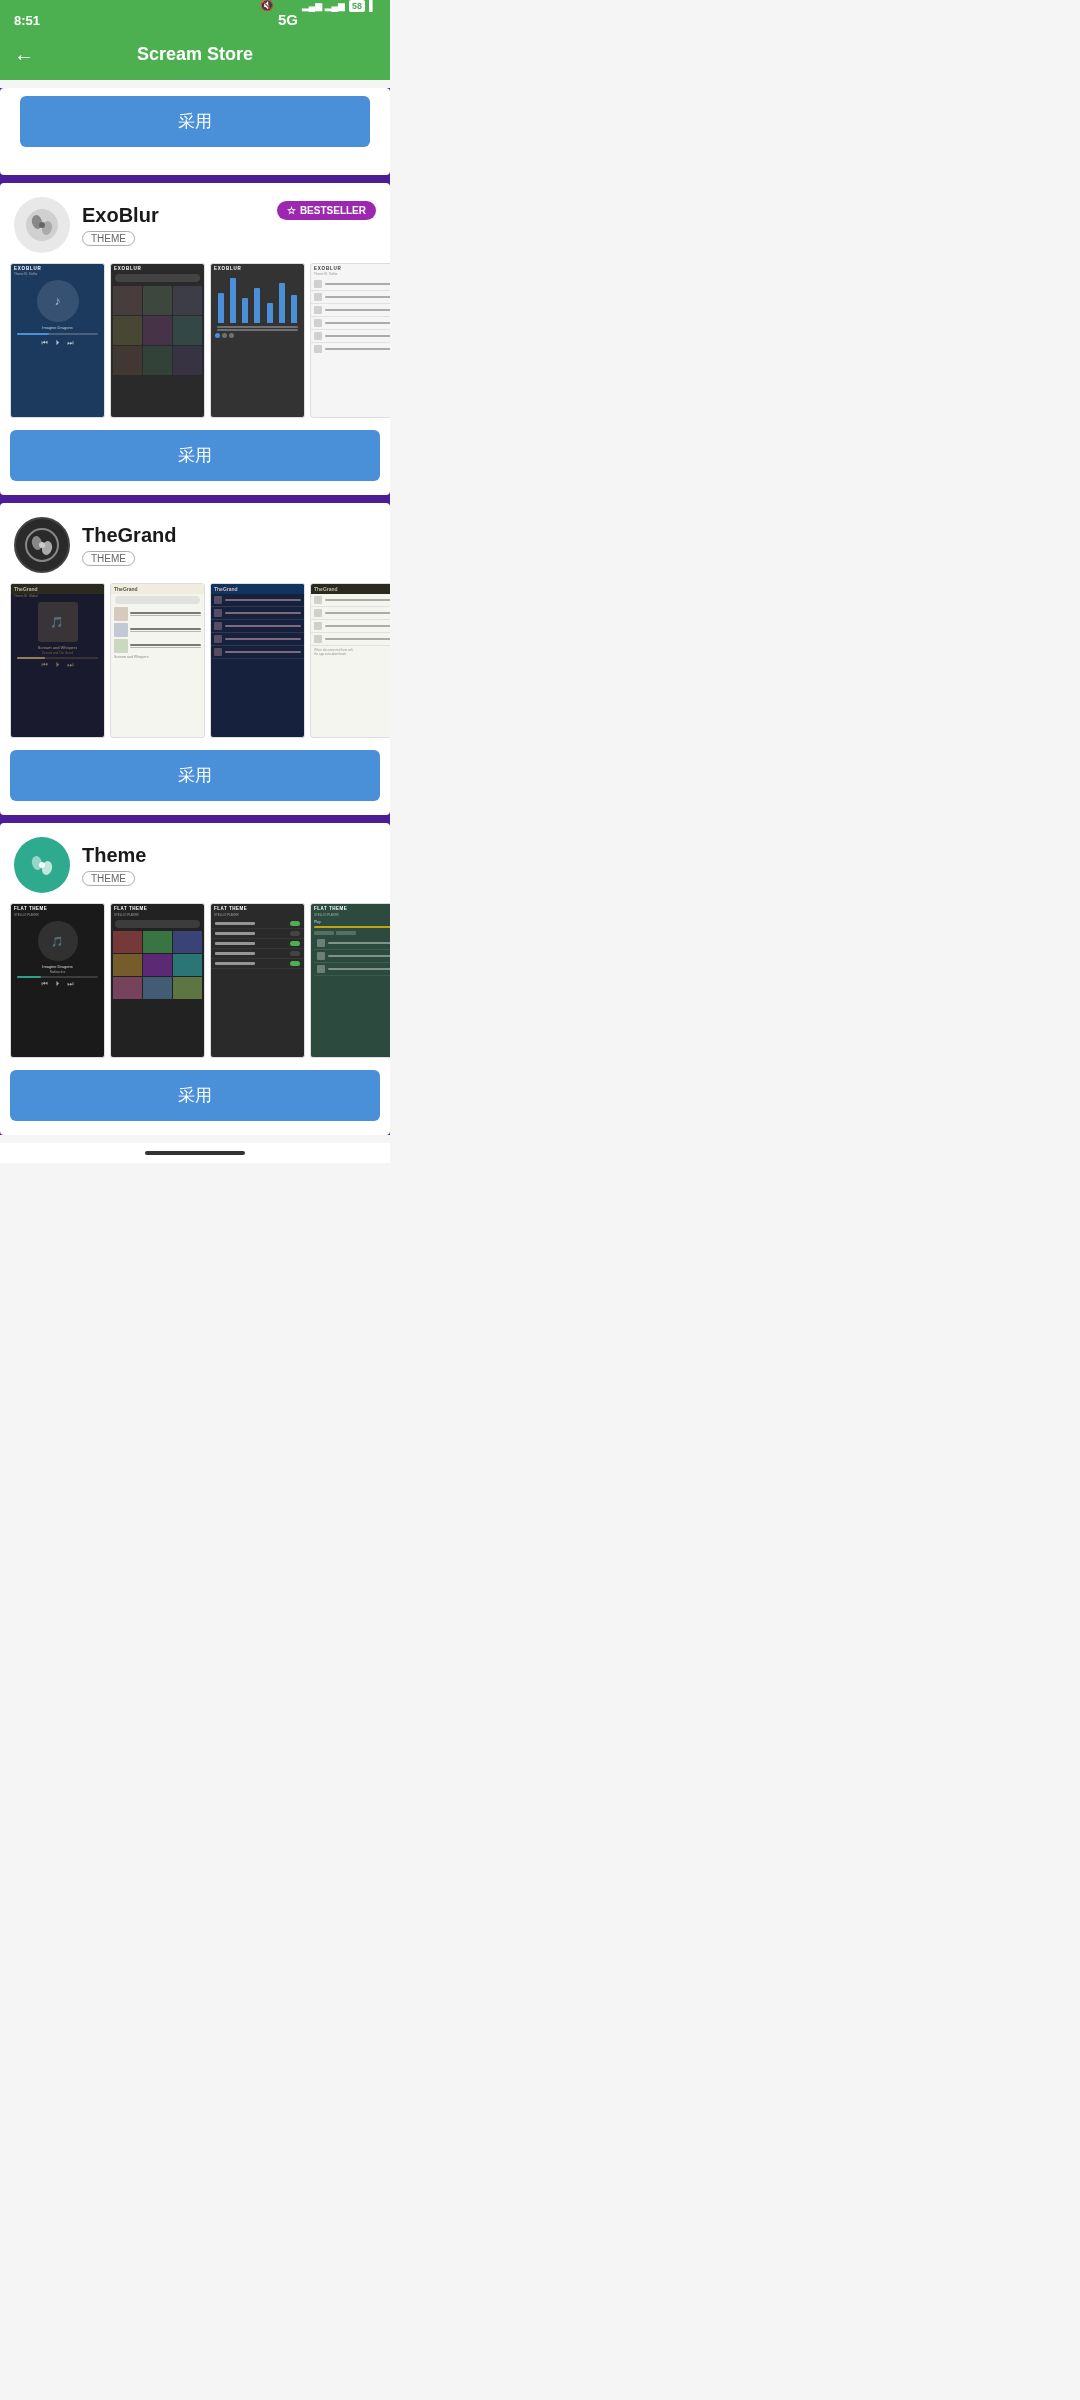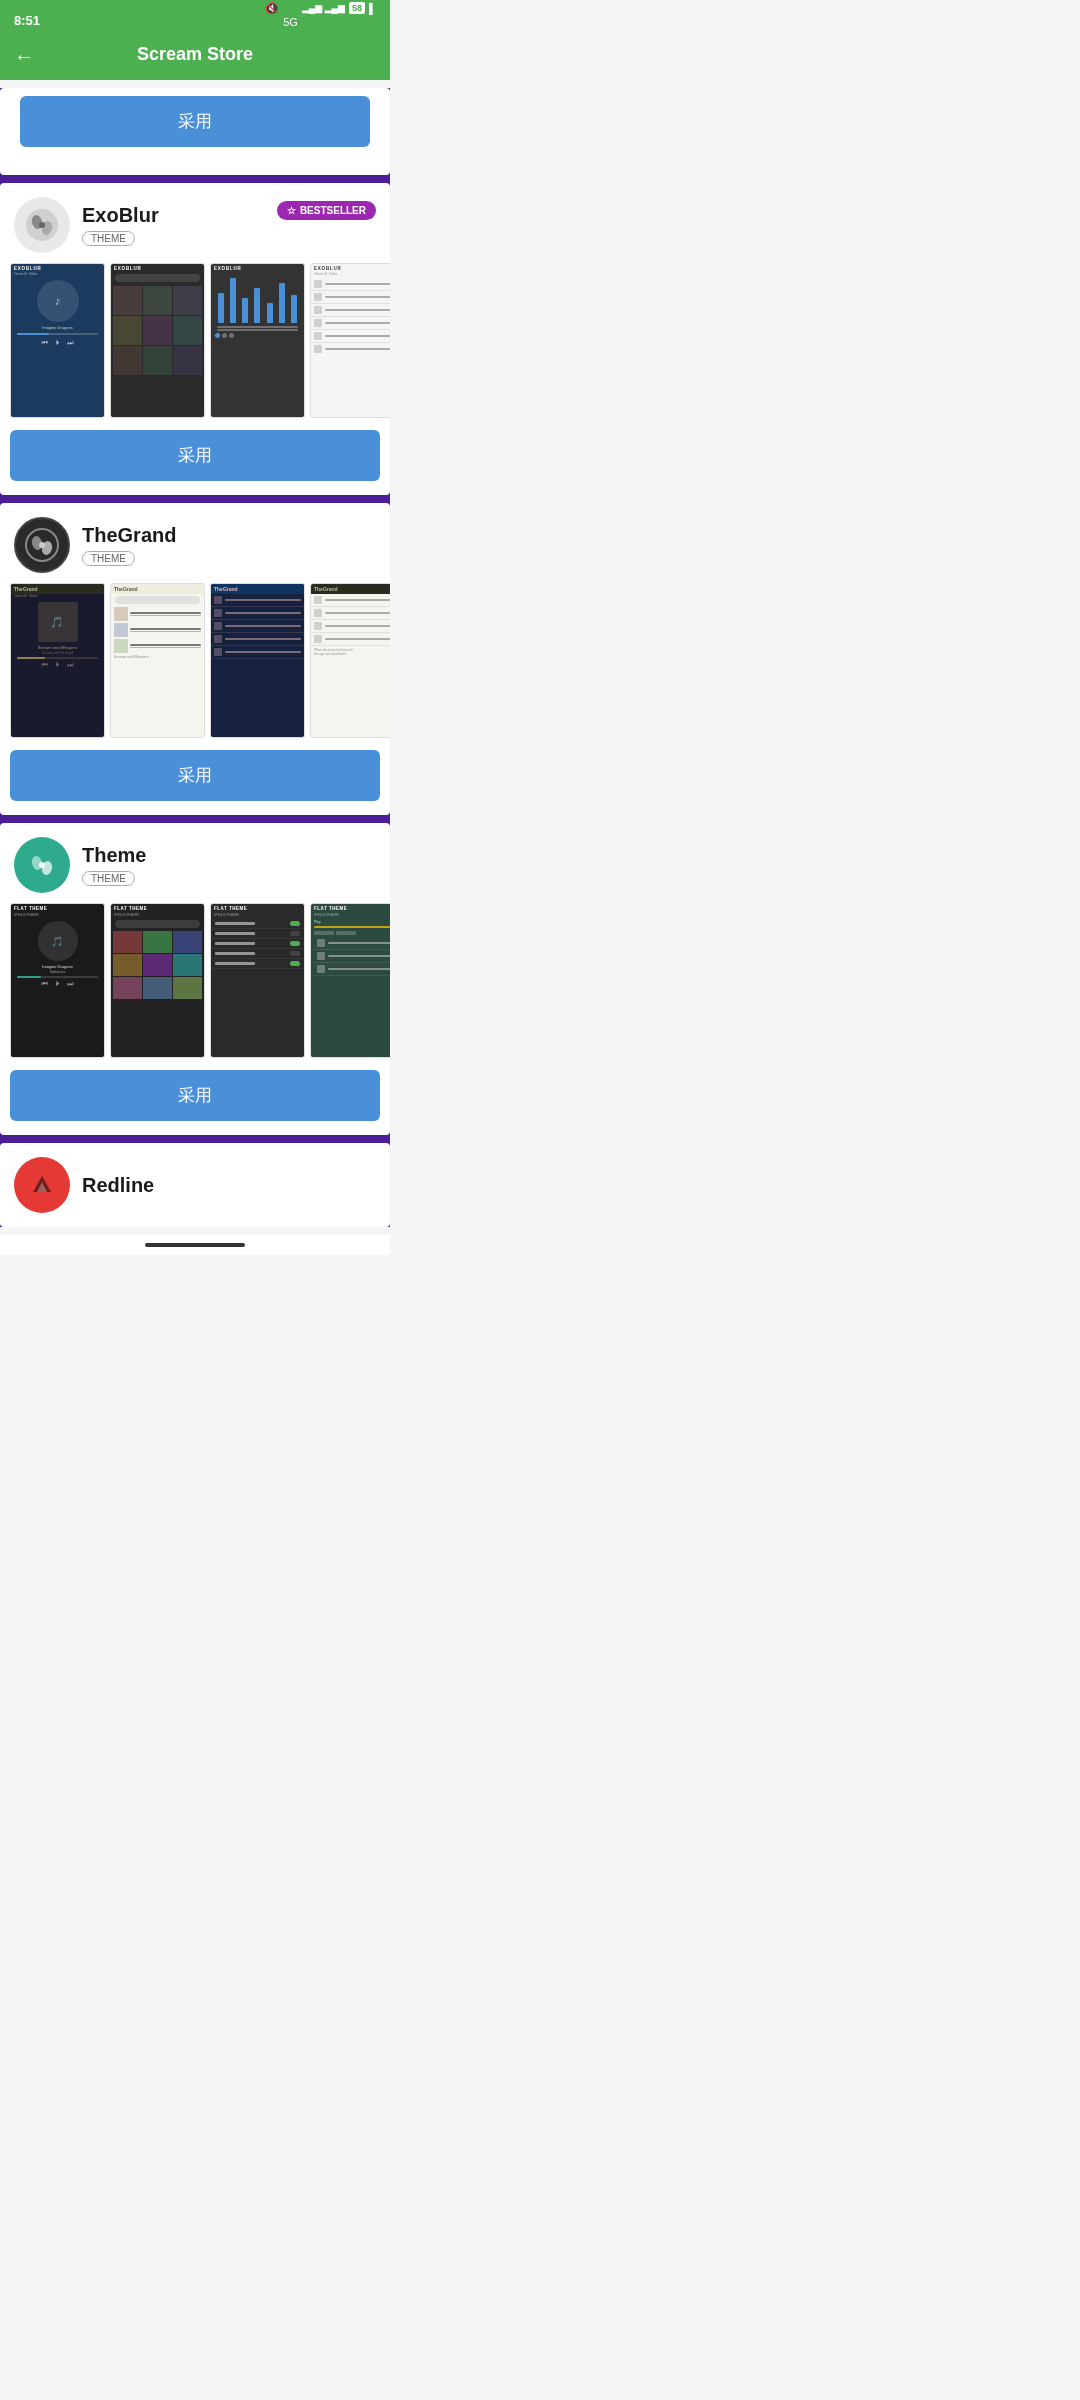--- a/index.html
+++ b/index.html
@@ -385,21 +385,21 @@
       margin: 2px 4px;
     }
   </style>
 </head>
 <body>
 
 <div class="status-bar">
   <span class="status-time">8:51</span>
   <div class="status-right">
     <span style="font-size:11px;">🔇</span>
-    <span style="font-size:11px;font-weight:normal;margin-top:28px;">5G</span>
+    <span style="font-size:15px;font-weight:bold;margin-top:28px;">5G</span>
     <span style="font-size:9px;">▂▄▆ ▂▄▆</span>
     <span class="battery-box">58</span>
     <span style="font-size:10px;">▌</span>
   </div>
 </div>
 
 <div class="header">
   <span class="header-back">←</span>
   <span class="header-title">Scream Store</span>
 </div>
@@ -737,30 +737,18 @@
             </div>
           </div>
         </div>
       </div>
 
     </div>
 
     <button class="apply-btn">采用</button>
   </div>
 
-  <div class="theme-card bottom-partial">
-    <div class="theme-icon icon-redline">
-      <svg width="34" height="34" viewBox="0 0 34 34">
-        <circle cx="17" cy="17" r="17" fill="#e53935"></circle>
-        <path d="M8 24 L17 8 L26 24 Z" fill="rgba(0,0,0,0.5)"></path>
-        <path d="M12 24 L17 14 L22 24 Z" fill="rgba(255,255,255,0.3)"></path>
-      </svg>
-    </div>
-    <div class="theme-info">
-      <div class="theme-name">Redline</div>
-    </div>
-  </div>
 
 </div>
 
 <div class="home-indicator">
   <div class="home-bar"></div>
 </div>
 
 </body></html>

